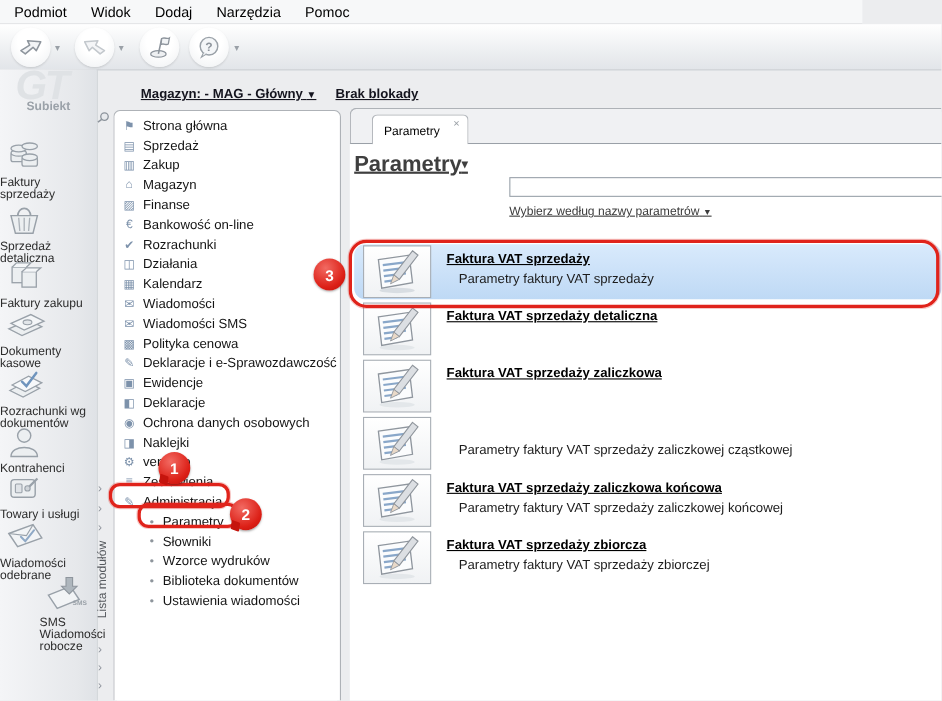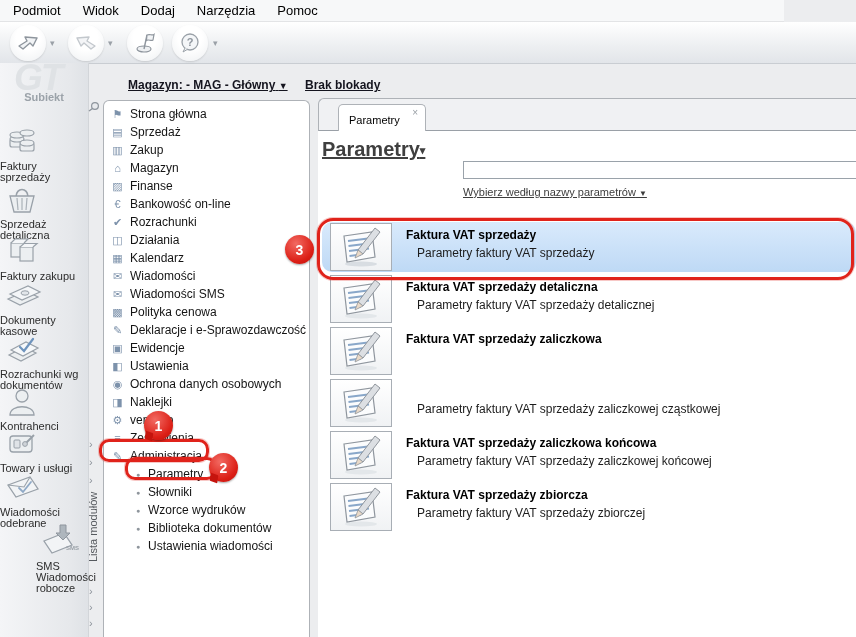--- a/index.html
+++ b/index.html
@@ -65,21 +65,21 @@
                 font-size:12px;padding:0 3px;font-family:"Liberation Sans",sans-serif;}
   .filter-link{position:absolute;left:145px;top:55px;font-size:11px;color:#3c3c3c;text-decoration:underline;cursor:pointer;}
   .filter-caret{font-size:8px;}
 
   
   .pitem{position:absolute;left:12px;width:530px;height:50px;cursor:pointer;}
   .pitem.selected{left:4px;width:534px;background:linear-gradient(#d9eafc,#bed9f5);border-radius:10px;}
   .pitem.selected .picon{margin-left:8px;}
   .picon{position:absolute;left:0;top:1px;width:62px;height:48px;background:linear-gradient(#ffffff,#f0f2f4);
          border:1px solid #a8aeb5;box-sizing:border-box;display:flex;align-items:center;justify-content:center;}
-  .ptitle{position:absolute;left:76px;top:6px;font-size:12px;font-weight:bold;color:#000;}
+  .ptitle{position:absolute;left:76px;top:6px;font-size:12px;font-weight:bold;color:#000;text-decoration:underline;}
   .psub{position:absolute;left:87px;top:24px;font-size:12px;color:#1c1c1c;}
   .pitem.selected .ptitle{left:84px;}
   .pitem.selected .psub{left:95px;}
 
   
   .oval{position:absolute;border:3px solid #e0231b;border-radius:14px;pointer-events:none;
         box-shadow:0 0 0 1px rgba(224,35,27,.25);}
   .badge{position:absolute;width:29px;height:29px;border-radius:50%;
          background:radial-gradient(circle at 38% 30%,#f26a62,#dc1f16 65%,#b90f0a);
          color:#fff;font-size:14px;font-weight:bold;display:flex;align-items:center;justify-content:center;
@@ -330,21 +330,21 @@
     <div class="trow">
         <span class="ticon">✎</span>
         <span>Deklaracje i e-Sprawozdawczość</span>
       </div>
     <div class="trow">
         <span class="ticon">▣</span>
         <span>Ewidencje</span>
       </div>
     <div class="trow">
         <span class="ticon">◧</span>
-        <span>Ustawienia</span>
+        <span>Deklaracje</span>
       </div>
     <div class="trow">
         <span class="ticon">◉</span>
         <span>Ochrona danych osobowych</span>
       </div>
     <div class="trow">
         <span class="ticon">◨</span>
         <span>Naklejki</span>
       </div>
     <div class="trow">
@@ -417,21 +417,20 @@
           <path d="M7 9 L35 5 L38 30 L10 35 Z" fill="#fbfcfd" stroke="#8f969e" stroke-width="1.2"></path>
           <line x1="11" y1="14" x2="31" y2="11.5" stroke="#89a7c9" stroke-width="2"></line>
           <line x1="11.5" y1="19" x2="31.5" y2="16.5" stroke="#89a7c9" stroke-width="2"></line>
           <line x1="12" y1="24" x2="32" y2="21.5" stroke="#89a7c9" stroke-width="2"></line>
           <line x1="12.5" y1="29" x2="24" y2="27.5" stroke="#89a7c9" stroke-width="2"></line>
           <path d="M38 1 L43 5 L26 27 L21 23 Z" fill="#dcdfe3" stroke="#8f959c" stroke-width="1"></path>
           <path d="M21 23 L26 27 L18 31 Z" fill="#e9d9c8" stroke="#8f959c" stroke-width="0.8"></path>
         </svg>
       </span>
       <span class="ptitle">Faktura VAT sprzedaży detaliczna</span>
-      <span class="psub">Parametry faktury VAT sprzedaży detalicznej</span>
     </div>
 
     <div class="pitem" style="top:195px;">
       <span class="picon">
         <svg width="48" height="40" viewBox="0 0 48 40">
           <ellipse cx="24" cy="37" rx="16" ry="2.5" fill="#e3e7ea"></ellipse>
           <path d="M7 9 L35 5 L38 30 L10 35 Z" fill="#fbfcfd" stroke="#8f969e" stroke-width="1.2"></path>
           <line x1="11" y1="14" x2="31" y2="11.5" stroke="#89a7c9" stroke-width="2"></line>
           <line x1="11.5" y1="19" x2="31.5" y2="16.5" stroke="#89a7c9" stroke-width="2"></line>
           <line x1="12" y1="24" x2="32" y2="21.5" stroke="#89a7c9" stroke-width="2"></line>

